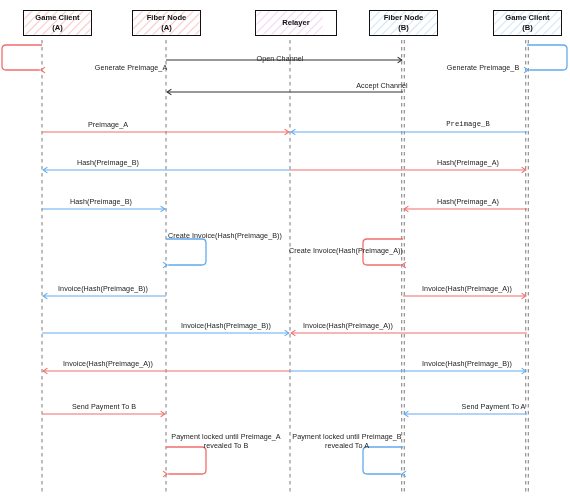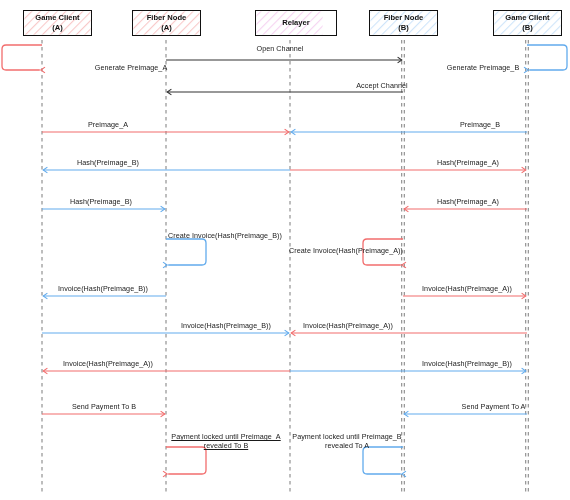--- a/index.html
+++ b/index.html
@@ -214,36 +214,36 @@
       </g>
     <g id="actorbox-layer">
         <rect x="24.4" y="11.4" width="66.2" height="23.2" fill="url(#hatch-red-l)"></rect>
         <rect x="133.4" y="11.4" width="66.2" height="23.2" fill="url(#hatch-red-l)"></rect>
         <rect x="256.4" y="11.4" width="66.2" height="23.2" fill="url(#hatch-pink-l)"></rect>
         <rect x="370.4" y="11.4" width="66.2" height="23.2" fill="url(#hatch-blue-l)"></rect>
         <rect x="494.4" y="11.4" width="66.2" height="23.2" fill="url(#hatch-blue-l)"></rect>
       </g>
   </svg>
   <div id="labels-layer">
-      <div class="lbl" style="left: 280px; top: 44px;">
+      <div class="lbl" style="left: 280px; top: 54px;">
         <div>Open Channel</div>
       </div>
       <div class="lbl" style="left: 87px; top: 63px; margin-left: 44px;">
         <div>Generate Preimage_A</div>
       </div>
       <div class="lbl" style="left: 483px; top: 63px;">
         <div>Generate Preimage_B</div>
       </div>
       <div class="lbl" style="left: 336px; top: 81px; margin-left: 46px;">
         <div>Accept Channel</div>
       </div>
       <div class="lbl" style="left: 108px; top: 120px;">
         <div>Preimage_A</div>
       </div>
-      <div class="lbl" style="left: 480px; top: 120px;">
+      <div class="lbl" style="left: 468px; top: 120px; font-family: Liberation Mono, monospace;">
         <div>Preimage_B</div>
       </div>
       <div class="lbl" style="left: 108px; top: 158px;">
         <div>Hash(Preimage_B)</div>
       </div>
       <div class="lbl" style="left: 468px; top: 158px;">
         <div>Hash(Preimage_A)</div>
       </div>
       <div class="lbl" style="left: 101px; top: 197px;">
         <div>Hash(Preimage_B)</div>
@@ -274,21 +274,21 @@
       </div>
       <div class="lbl" style="left: 467px; top: 359px;">
         <div>Invoice(Hash(Preimage_B))</div>
       </div>
       <div class="lbl" style="left: 104px; top: 402px;">
         <div>Send Payment To B</div>
       </div>
       <div class="lbl" style="left: 470px; top: 402px; padding-left: 47px;">
         <div>Send Payment To A</div>
       </div>
-      <div class="lbl" style="left: 226px; top: 432px; text-decoration: underline;">
+      <div class="lbl" style="left: 226px; top: 432px;">
         <div>Payment locked until Preimage_A</div>
         <div>revealed To B</div>
       </div>
       <div class="lbl" style="left: 347px; top: 432px;">
         <div>Payment locked until Preimage_B</div>
         <div>revealed To A</div>
       </div>
     </div>
   <div id="actors-layer">
       <div class="actor-box" style="left: 23px; top: 10px; width: 69px; height: 26px; background: transparent;">

